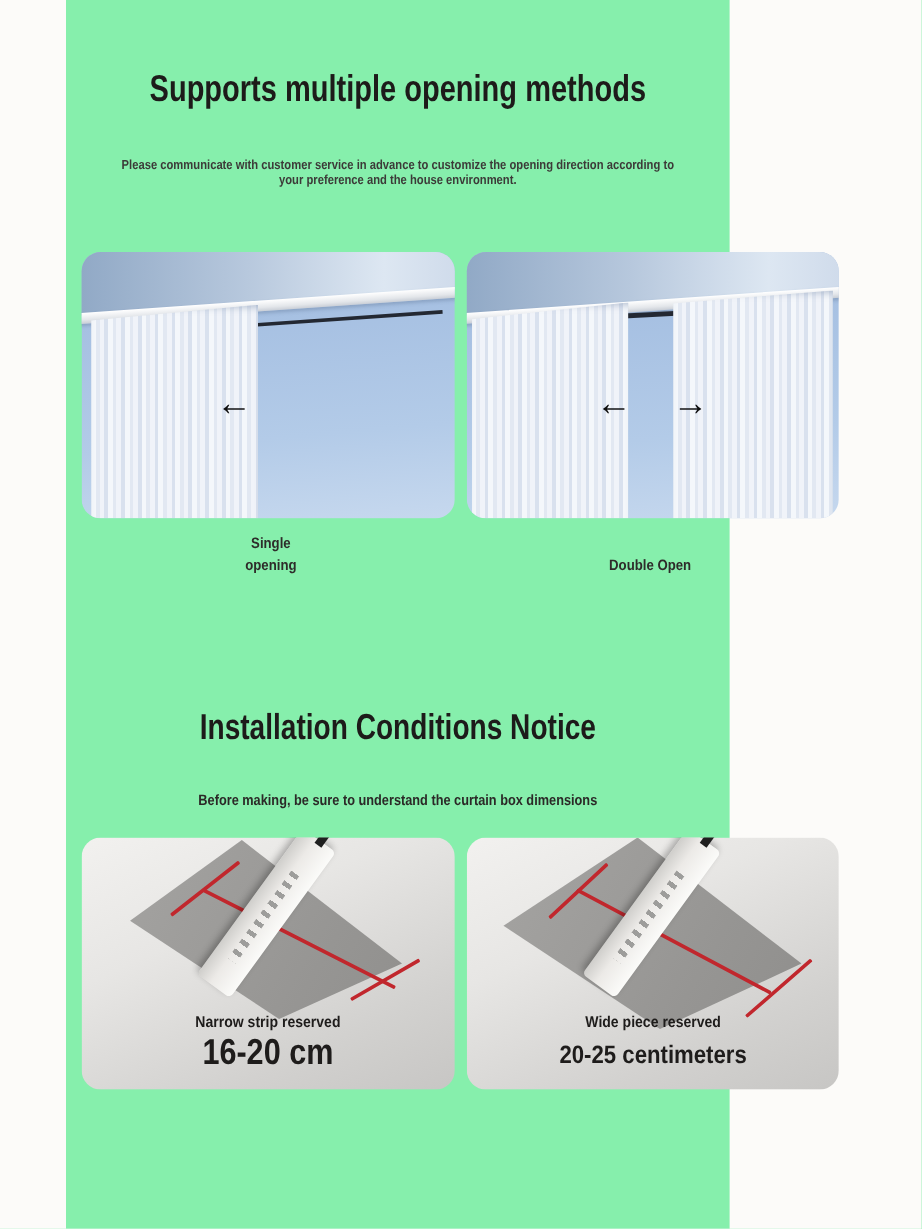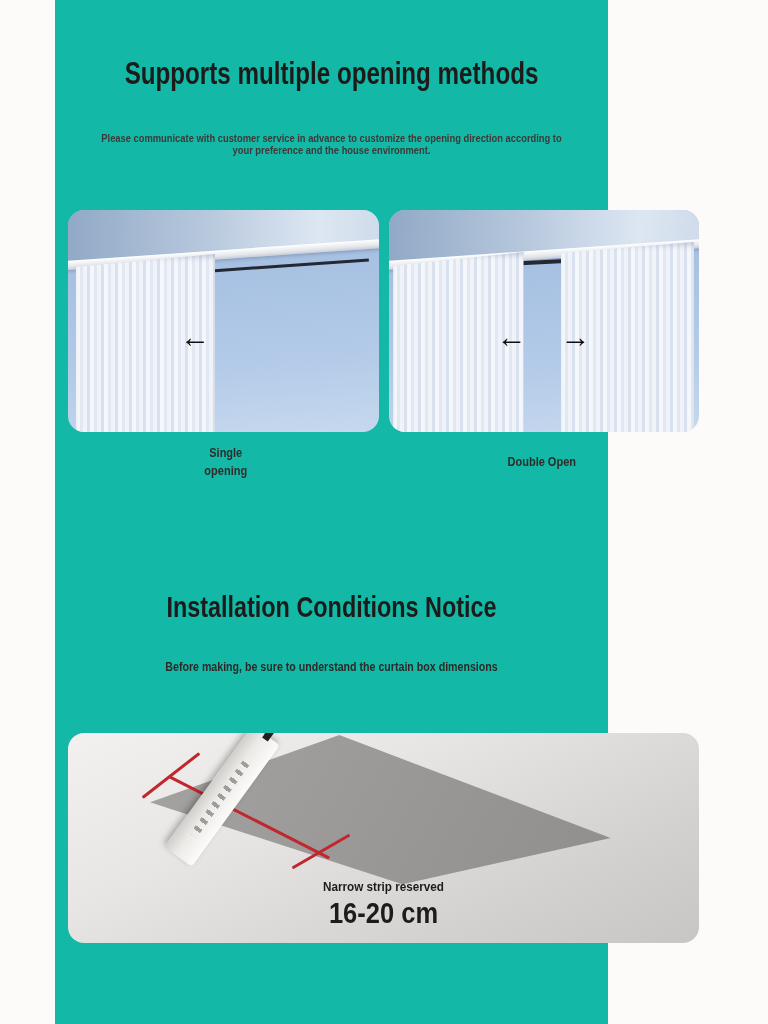--- a/index.html
+++ b/index.html
@@ -4,41 +4,41 @@
 <style>
   html,body{margin:0;padding:0;}
   body{
     width:768px;height:1024px;
     background:#fcfbf9;
     font-family:"Liberation Sans", sans-serif;
     position:relative;overflow:hidden;
   }
   .content{
     position:absolute;left:55px;top:0;width:553px;height:1024px;
-    background:#14b8a6;
+    background:#86efac;
   }
   
   .h-title{
     position:absolute;left:0;width:100%;text-align:center;
     font-weight:700;color:#1d1b1a;line-height:1.1;
     transform:scaleX(0.78);letter-spacing:0;
   }
   .s1-title{top:57px;font-size:31px;}
   .s2-title{top:590px;font-size:30px;}
   .h-sub{
     position:absolute;left:0;width:100%;text-align:center;
     color:#3c3a38;transform:scaleX(0.85);
   }
   .s1-sub{top:132px;font-size:11px;font-weight:700;}
   .s2-sub{top:660px;font-size:12.5px;font-weight:700;color:#2b2927;}
 
   
   .row{position:absolute;left:13px;width:631px;display:flex;gap:10px;}
   .row1{top:210px;}
-  .row2{top:733px;align-items:flex-end;}
+  .row2{top:698px;align-items:flex-end;}
   .photo{flex:1;position:relative;overflow:hidden;border-radius:16px;}
   .row1 .photo{height:222px;}
   .row2 .photo{height:210px;}
 
   
   .wall{position:absolute;inset:0;
     background:linear-gradient(175deg,#b0c3dc 0%,#a6c0e2 25%,#b3cbe8 68%,#c6d8ee 100%);}
   .ceiling{position:absolute;top:-18px;left:-5%;width:110%;height:60px;
     background:linear-gradient(95deg,#8ca5c3 0%,#b7c8dd 45%,#dde7f2 78%,#ccd8e9 100%);
     transform:rotate(-4deg);}
@@ -54,21 +54,21 @@
     box-shadow:inset 0 6px 6px -4px rgba(120,140,170,0.5);}
   .curtain-single{left:2.5%;top:44px;width:45%;
     clip-path:polygon(0 13px,100% 0,100% 100%,0 100%);}
   .curtain-left{left:1.5%;top:42px;width:42%;
     clip-path:polygon(0 14px,100% 0,100% 100%,0 100%);}
   .curtain-right{right:1.5%;top:32px;width:43%;
     clip-path:polygon(0 11px,100% 0,100% 100%,0 100%);}
   .arrow{position:absolute;font-size:30px;font-weight:700;color:#0e0e0e;line-height:1;}
 
   
-  .cap-row{position:absolute;left:13px;width:631px;display:flex;}
+  .cap-row{position:absolute;left:13px;width:631px;display:flex;align-items:flex-end;}
   .cap-row1{top:444px;}
   .cap{flex:1;text-align:center;font-size:12.5px;font-weight:700;color:#2e2c2a;
     line-height:18px;transform:scaleX(0.88);}
   .cap .pad{padding-top:9px;}
   .desc-row{top:496px;}
   .desc{flex:1;text-align:center;font-size:10px;color:#4a4846;transform:scaleX(0.85);}
   .desc-bold{font-weight:700;color:#403e3c;}
 
   
   .groom{position:absolute;inset:0;
@@ -149,16 +149,29 @@
       <div class="redline" style="left:67px;top:41px;width:72px;transform:rotate(-38deg);"></div>
       <div class="redline" style="left:220px;top:117px;width:66px;transform:rotate(-30deg);"></div>
       <div class="tracku">
         <div class="tip"></div>
         <div class="studs"></div>
       </div>
       <div class="ov ov-label">Narrow strip reserved</div>
       <div class="ov ov-value-big">16-20 cm</div>
     </div>
 
+    <div class="photo">
+      <div class="groom"></div>
+      <div class="recess" style="clip-path:polygon(10% 35%,46% 0%,90% 50%,52% 76%);"></div>
+      <div class="redline" style="left:81px;top:85px;width:183px;transform:rotate(28deg);"></div>
+      <div class="redline" style="left:60px;top:43px;width:66px;transform:rotate(-43deg);"></div>
+      <div class="redline" style="left:224px;top:124px;width:72px;transform:rotate(-41deg);"></div>
+      <div class="tracku">
+        <div class="tip"></div>
+        <div class="studs"></div>
+      </div>
+      <div class="ov ov-label">Wide piece reserved</div>
+      <div class="ov ov-value-med">20-25 centimeters</div>
+    </div>
   </div>
 
 
 </div>
 
 </body></html>

